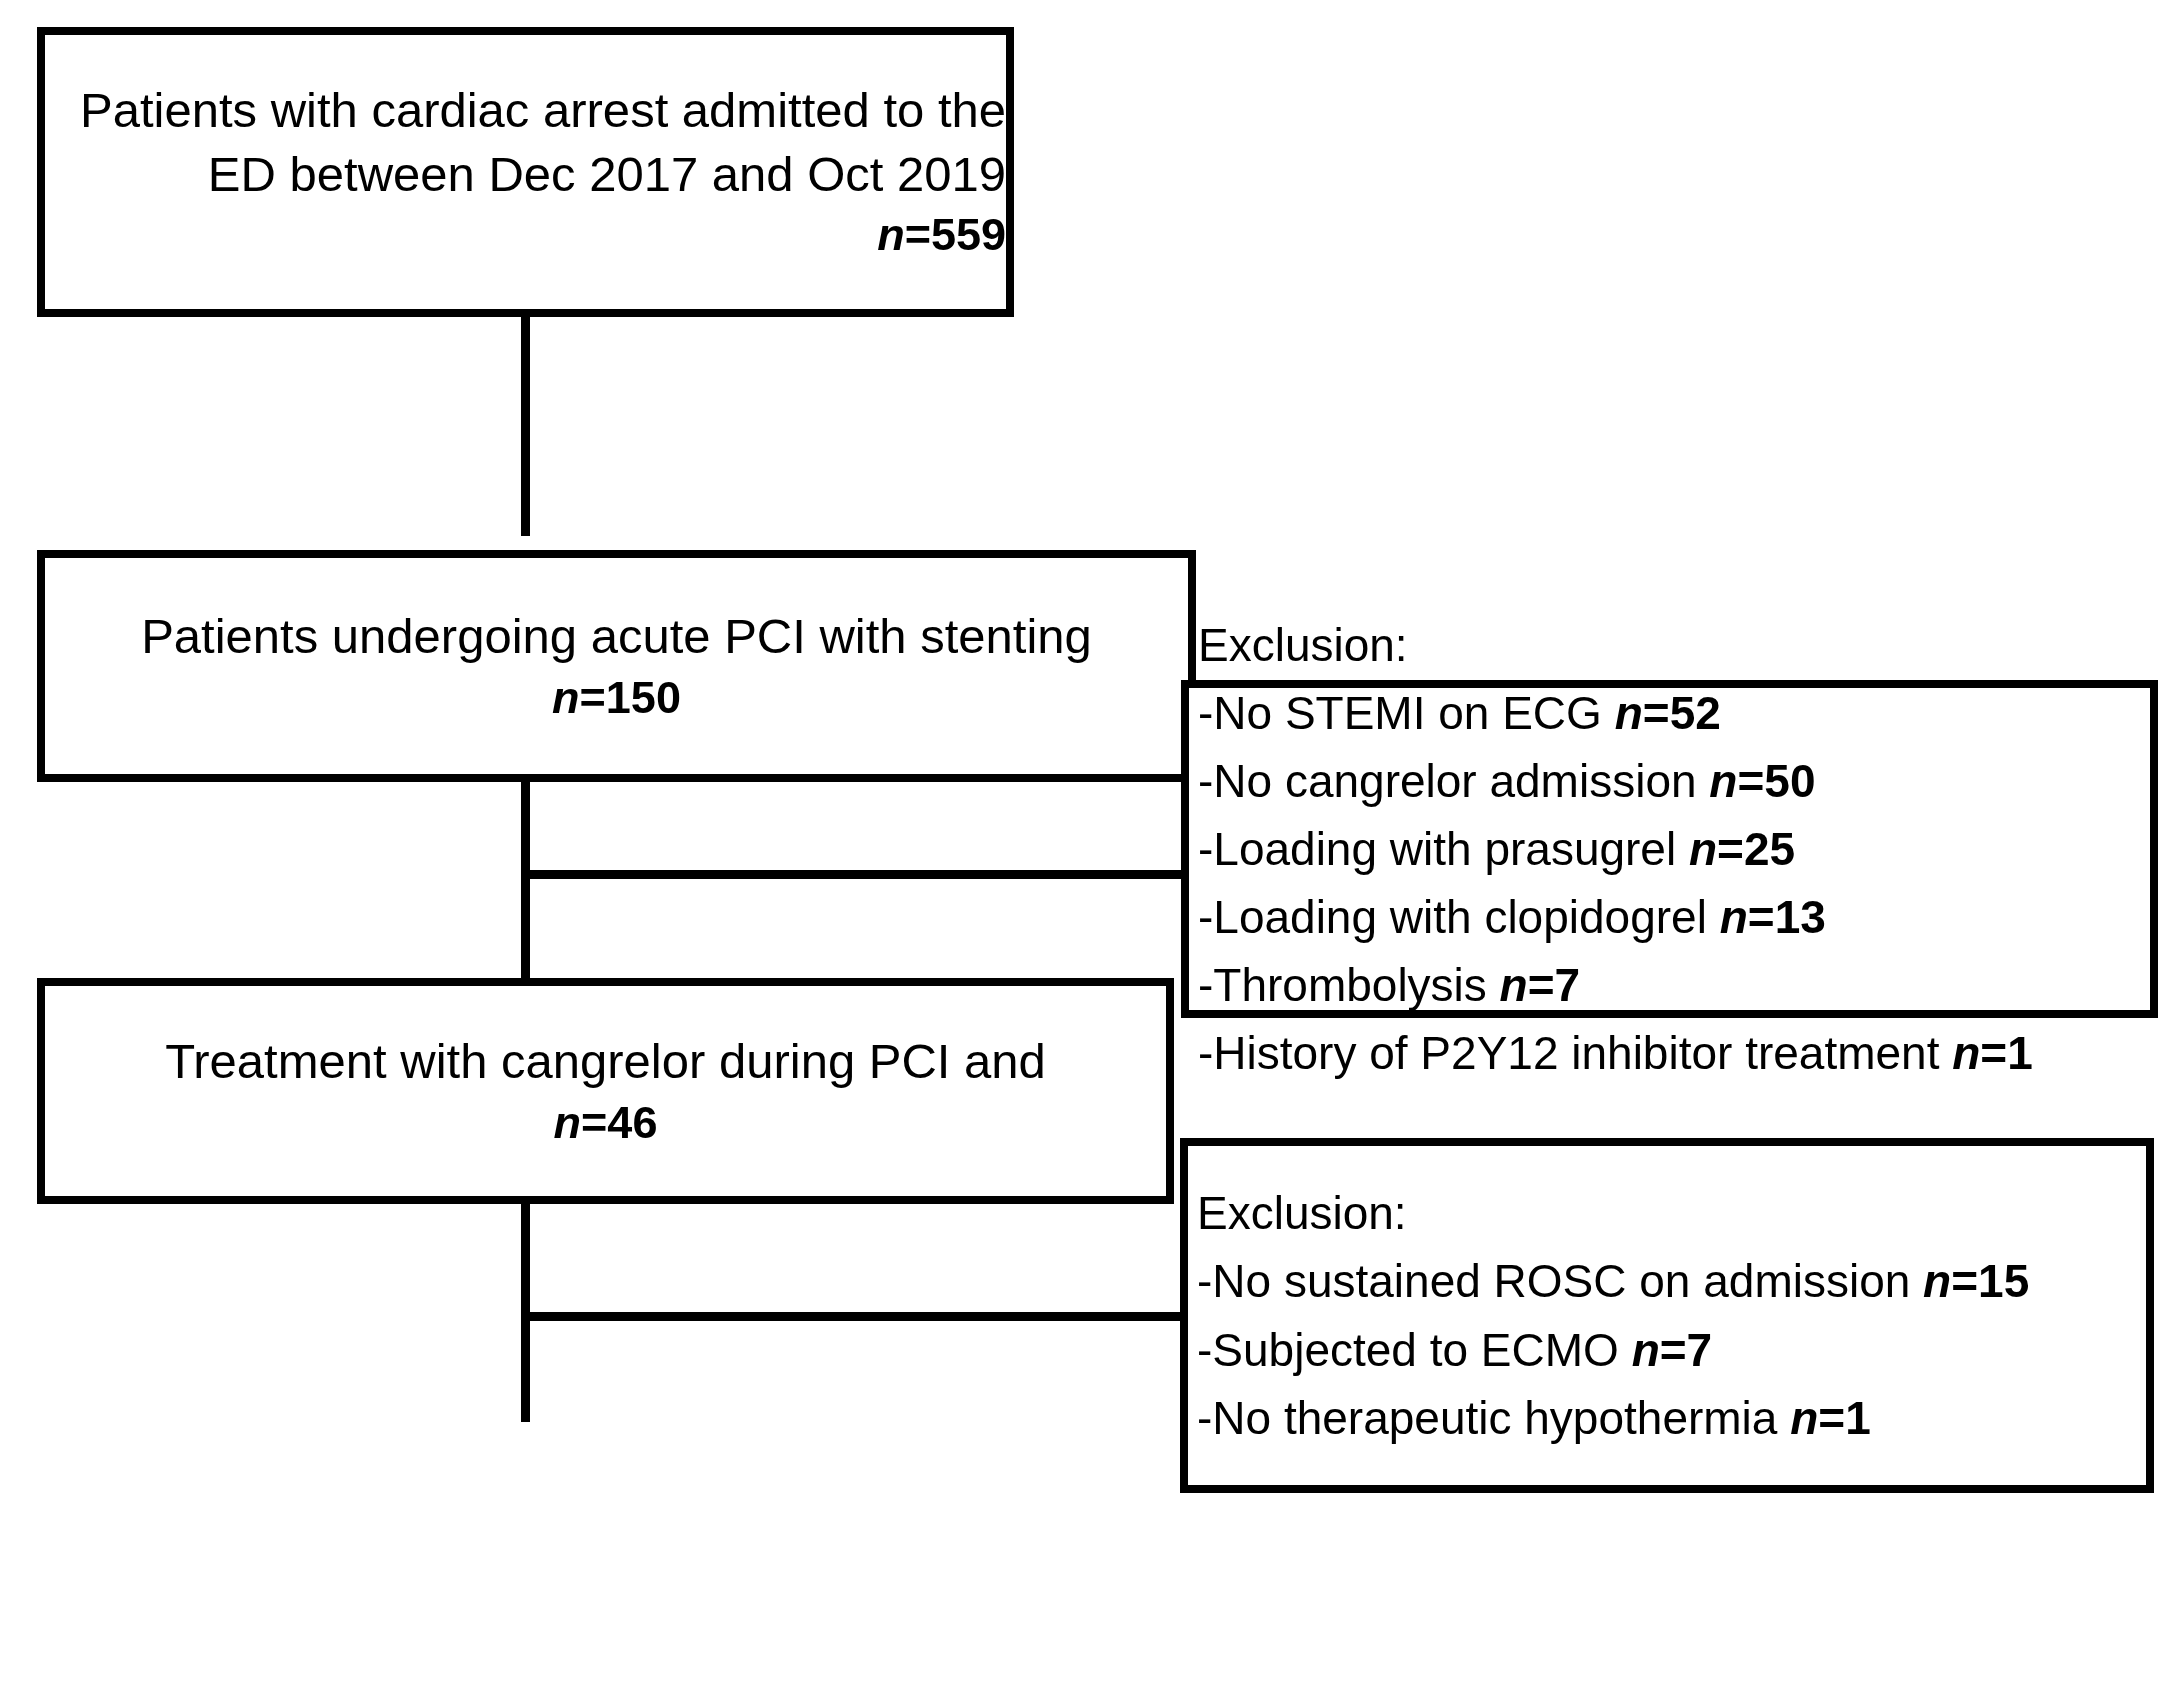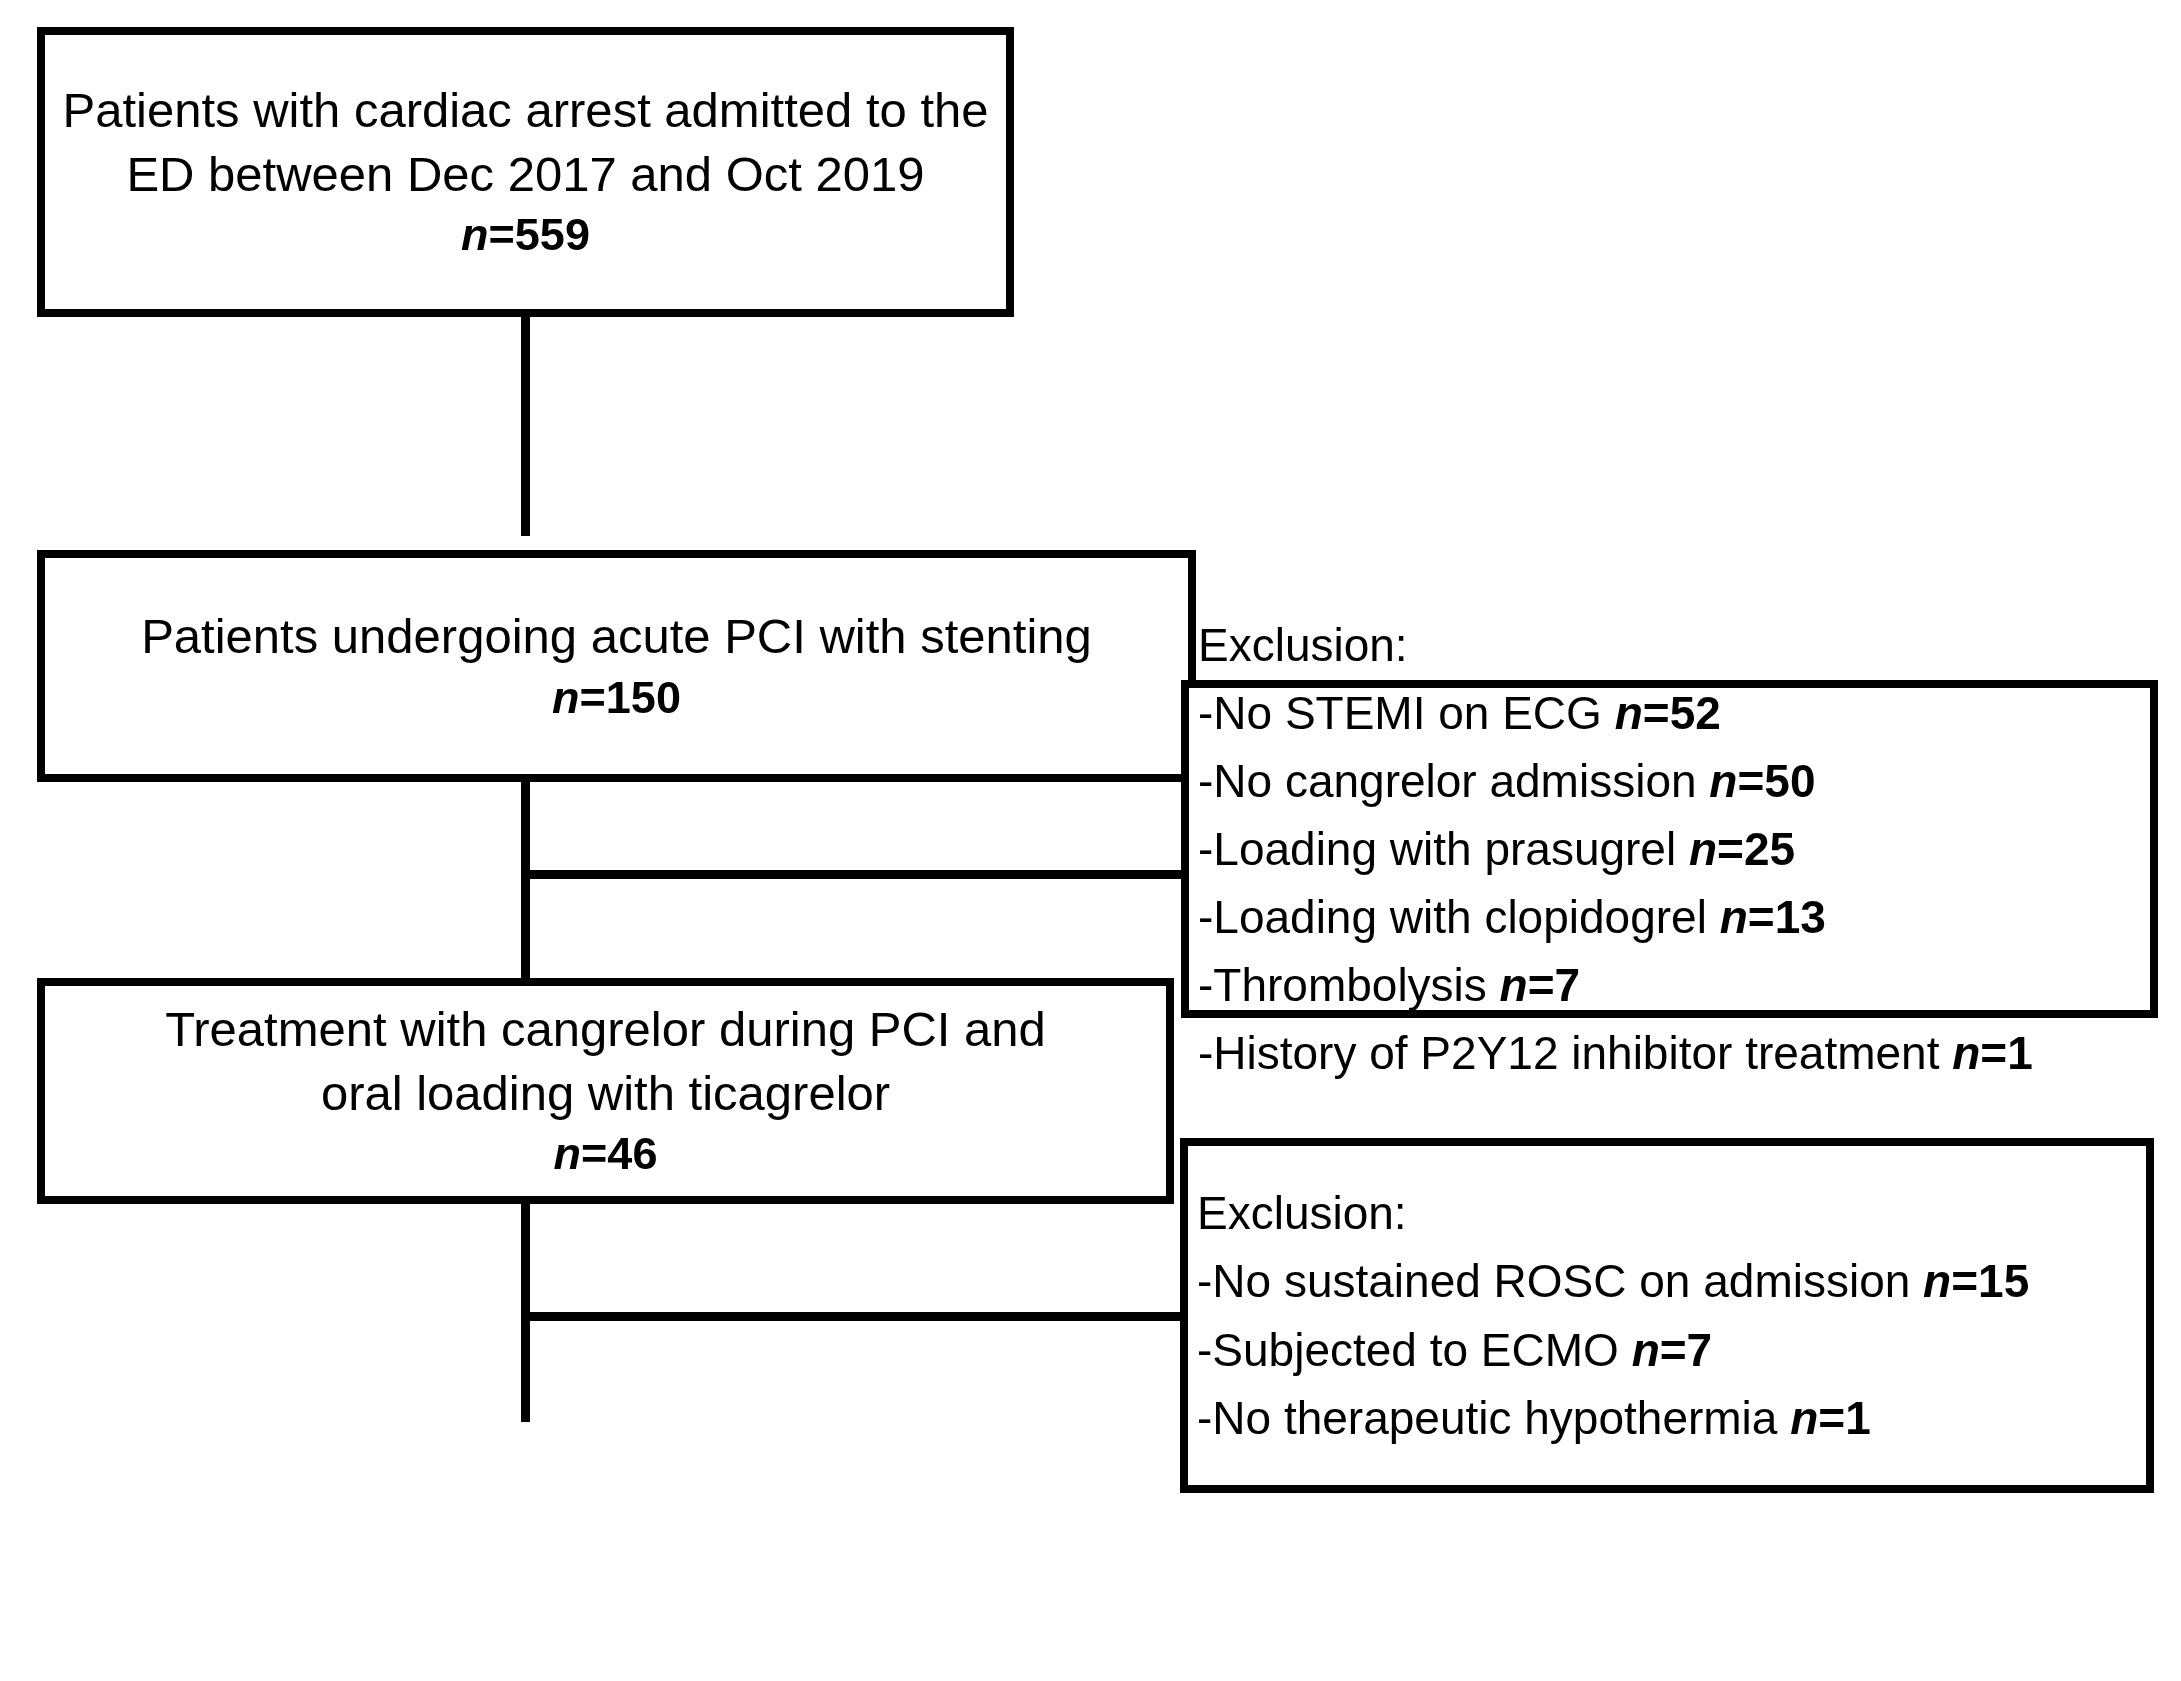--- a/index.html
+++ b/index.html
@@ -95,34 +95,33 @@
   <div class="line-v" style="left:521px; top:317px; height:219px;"></div>
 
   <div class="line-v" style="left:521px; top:767px; height:213px;"></div>
 
   <div class="line-h" style="left:521px; top:870px; width:665px;"></div>
 
   <div class="line-v" style="left:521px; top:1204px; height:218px;"></div>
 
   <div class="line-h" style="left:521px; top:1312px; width:665px;"></div>
 
-  <div class="node-box" style="left:37px; top:27px; width:977px; height:290px;">
+  <div class="node-box" style="left:37px; top:27px; width:977px; height:290px;align-items:flex-end;">
     <div class="node-line">Patients with cardiac arrest admitted to the</div>
     <div class="node-line">ED between Dec 2017 and Oct 2019</div>
     <div class="node-n"><span class="n-italic">n</span><span>=</span><span>559</span></div>
   </div>
 
   <div class="node-box" style="left:37px; top:550px; width:1159px; height:232px;">
     <div class="node-line">Patients undergoing acute PCI with stenting</div>
     <div class="node-n"><span class="n-italic">n</span><span>=</span><span>150</span></div>
   </div>
 
   <div class="node-box" style="left:37px; top:978px; width:1137px; height:226px;">
     <div class="node-line">Treatment with cangrelor during PCI and</div>
-    <div class="node-line">oral loading with ticagrelor</div>
     <div class="node-n"><span class="n-italic">n</span><span>=</span><span>46</span></div>
   </div>
 
 
   <div class="excl-box" style="left:1181px; top:680px; width:977px; height:338px;">
     <div class="excl-title">Exclusion:</div>
     <div class="excl-item"><span>-No STEMI on ECG </span><span class="n-italic">n</span><span class="n-val">=</span><span class="n-val">52</span></div>
     <div class="excl-item"><span>-No cangrelor admission </span><span class="n-italic">n</span><span class="n-val">=</span><span class="n-val">50</span></div>
     <div class="excl-item"><span>-Loading with prasugrel </span><span class="n-italic">n</span><span class="n-val">=</span><span class="n-val">25</span></div>
     <div class="excl-item"><span>-Loading with clopidogrel </span><span class="n-italic">n</span><span class="n-val">=</span><span class="n-val">13</span></div>

